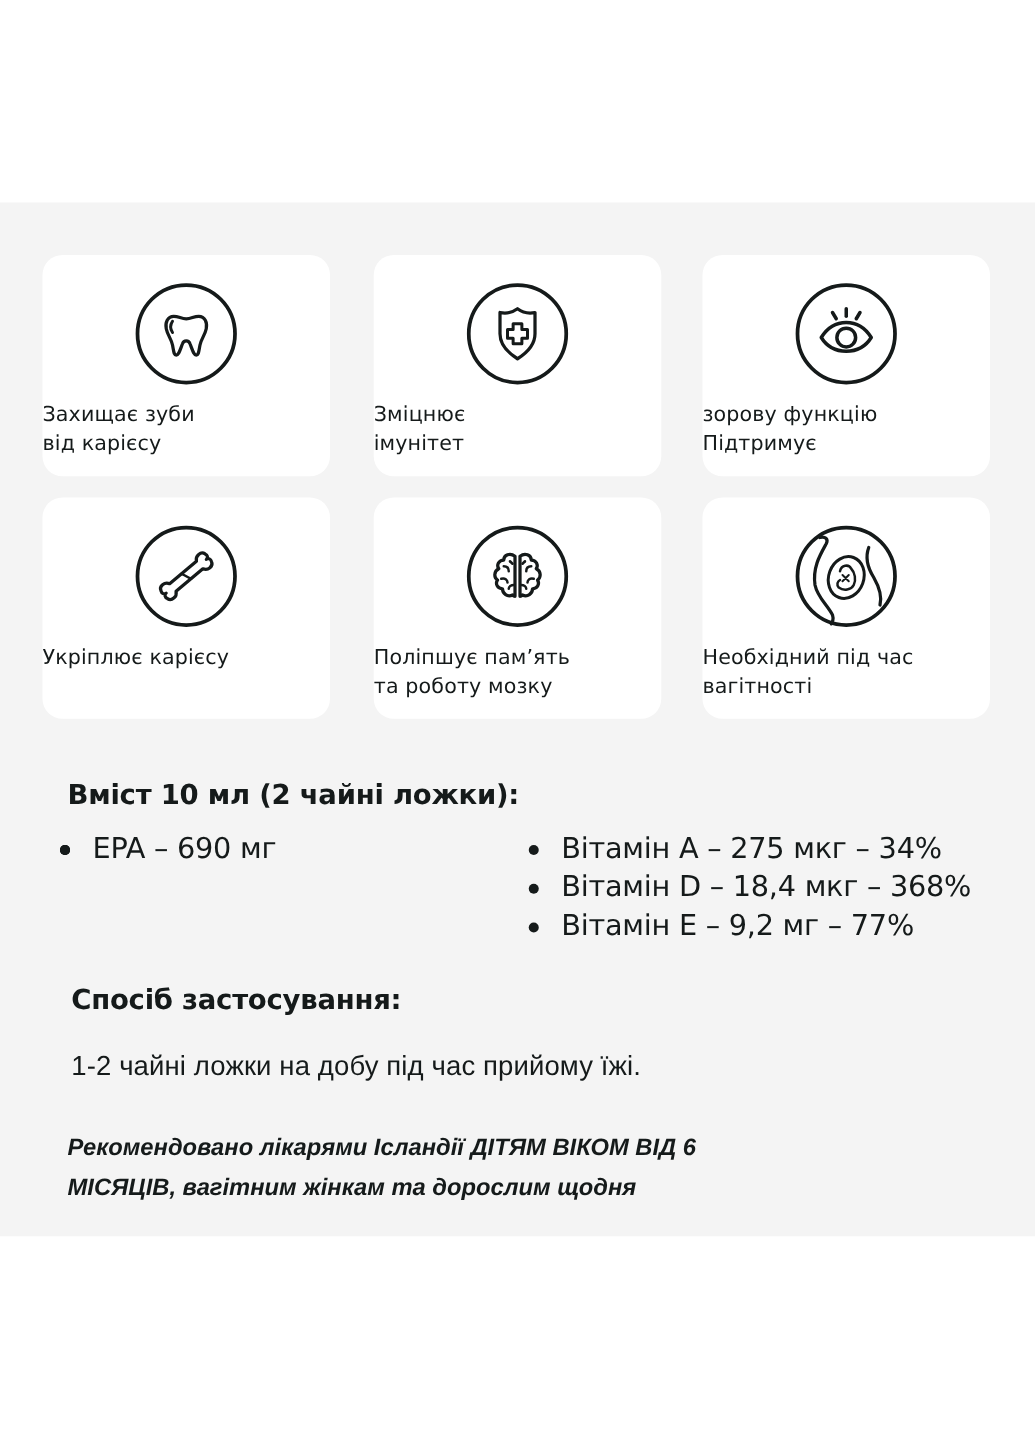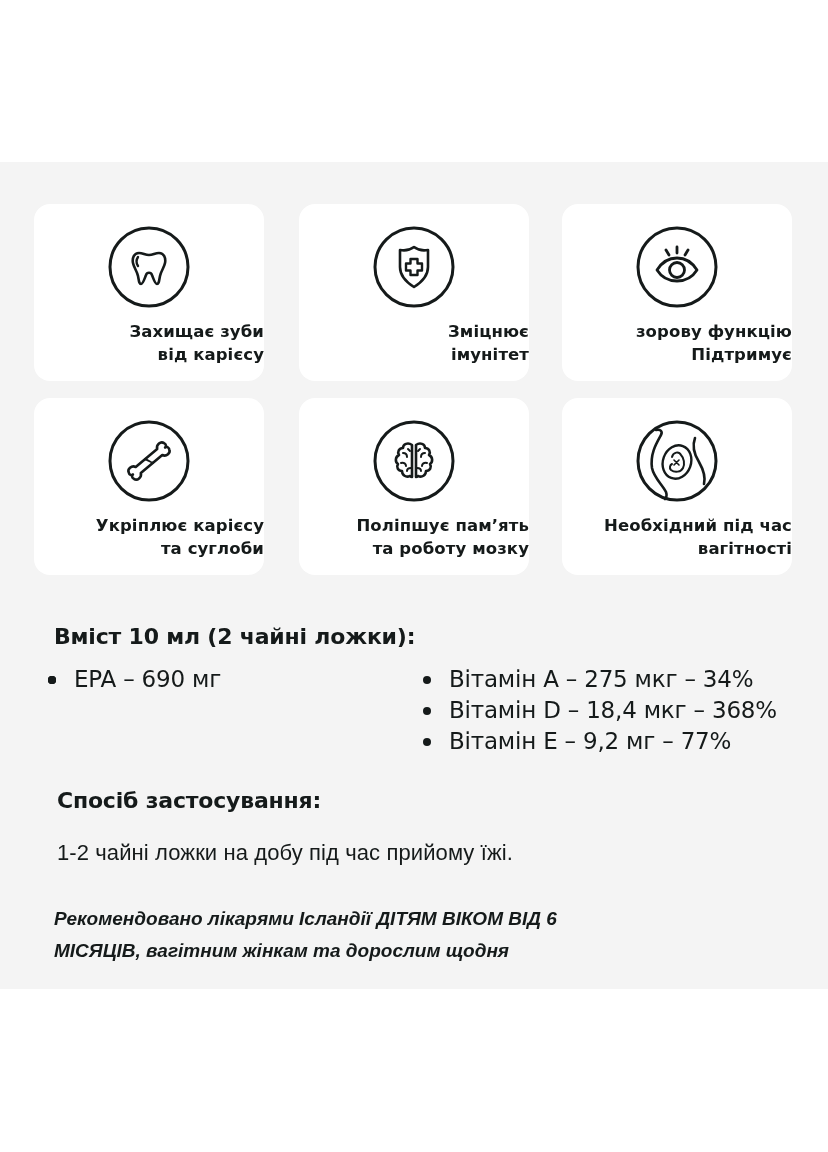--- a/index.html
+++ b/index.html
@@ -37,23 +37,23 @@
     width: 82px;
     height: 82px;
     margin-left: -41px;
   }
   .icon-circle svg { width: 82px; height: 82px; display: block; }
   .card-label {
     position: absolute;
     left: 0;
     right: 0;
     top: 116px;
-    text-align: right;
+    text-align: left;
     font-size: 16.5px;
-    font-weight: 700;
+    font-weight: 400;
     line-height: 23px;
     color: #151a1a;
     letter-spacing: 0.1px;
   }
   .card-label span { display: block; }
 
   .heading {
     position: absolute;
     font-family: "DejaVu Sans", "Liberation Sans", sans-serif;
     font-weight: bold;
@@ -163,21 +163,20 @@
     <svg viewBox="0 0 82 82" fill="none" stroke="#151a1a" stroke-width="3" stroke-linecap="round" stroke-linejoin="round">
       <circle cx="41" cy="41" r="39"></circle>
       <g transform="rotate(-40 41 41)">
         <path d="M27 37 C25 33 19 33 18 37 C17 39 18 41 20 41 C18 41 17 43 18 45 C19 49 25 49 27 45 L55 45 C57 49 63 49 64 45 C65 43 64 41 62 41 C64 41 65 39 64 37 C63 33 57 33 55 37 Z" stroke-width="2.6"></path>
         <path d="M39 37 C41 39 41 43 43 45" stroke-width="2"></path>
       </g>
     </svg>
   </div>
   <div class="card-label">
     <span>Укріплює карієсу</span>
-    <span>та суглоби</span>
   </div>
 </div>
 
 <div class="card" style="left:299px; top:398px;">
   <div class="icon-circle">
     <svg viewBox="0 0 82 82" fill="none" stroke="#151a1a" stroke-width="3" stroke-linecap="round" stroke-linejoin="round">
       <circle cx="41" cy="41" r="39"></circle>
       <path d="M39 25 C35 22 30 24 30 28 C26 28 24 32 26 35 C22 37 22 42 25 44 C23 47 25 51 29 51 C29 55 33 58 37 56 C38 57 39 57 39 57 Z" stroke-width="2.6"></path>
       <path d="M43 25 C47 22 52 24 52 28 C56 28 58 32 56 35 C60 37 60 42 57 44 C59 47 57 51 53 51 C53 55 49 58 45 56 C44 57 43 57 43 57 Z" stroke-width="2.6"></path>
       <path d="M30 33 C33 33 34 35 34 37" stroke-width="2"></path>

